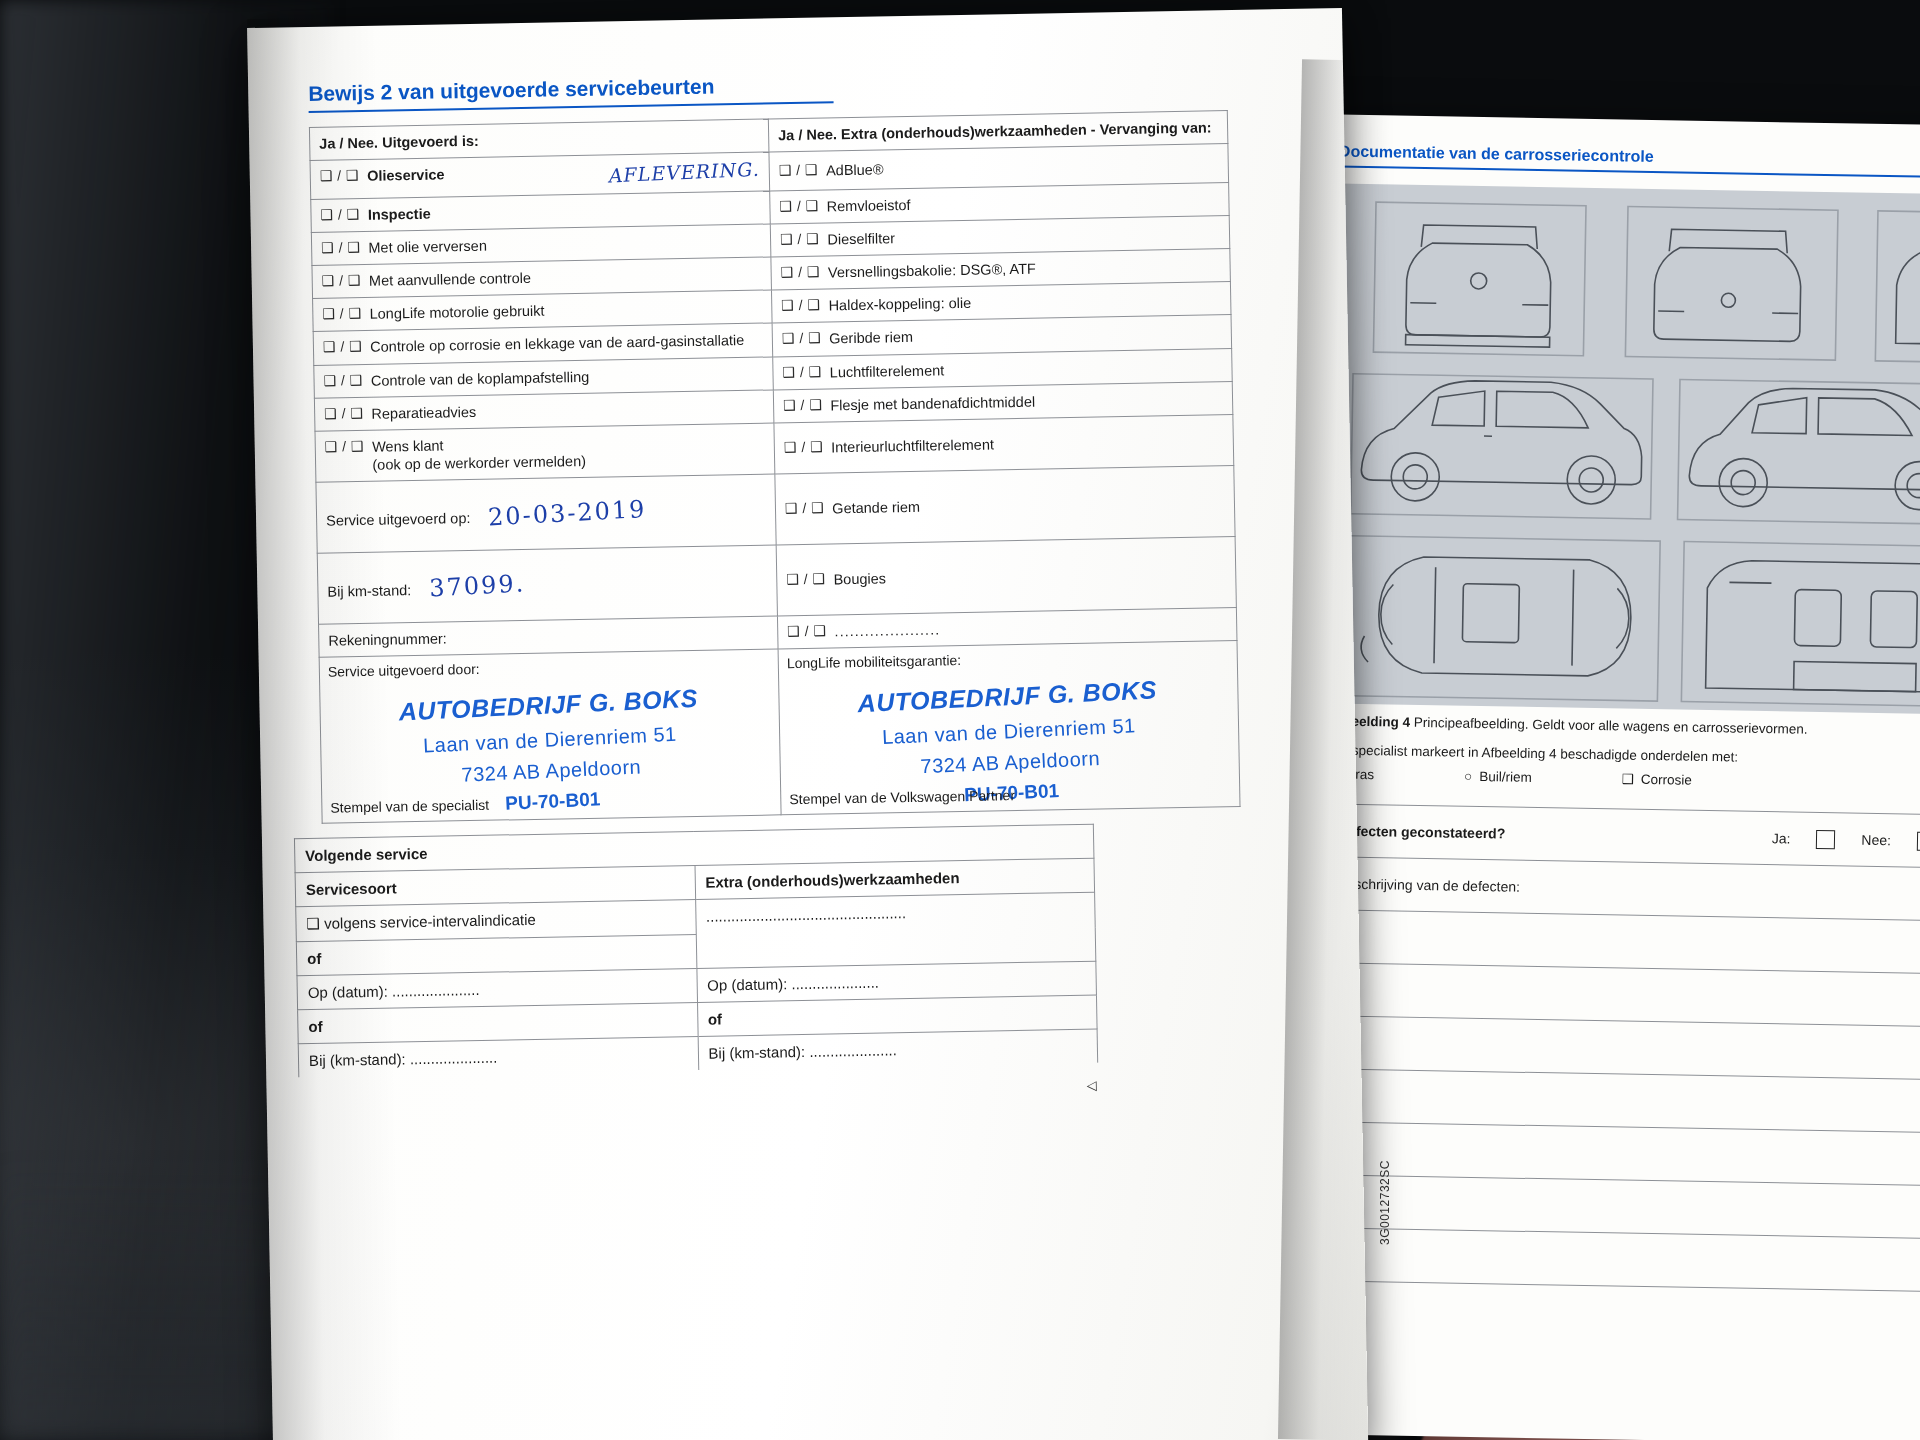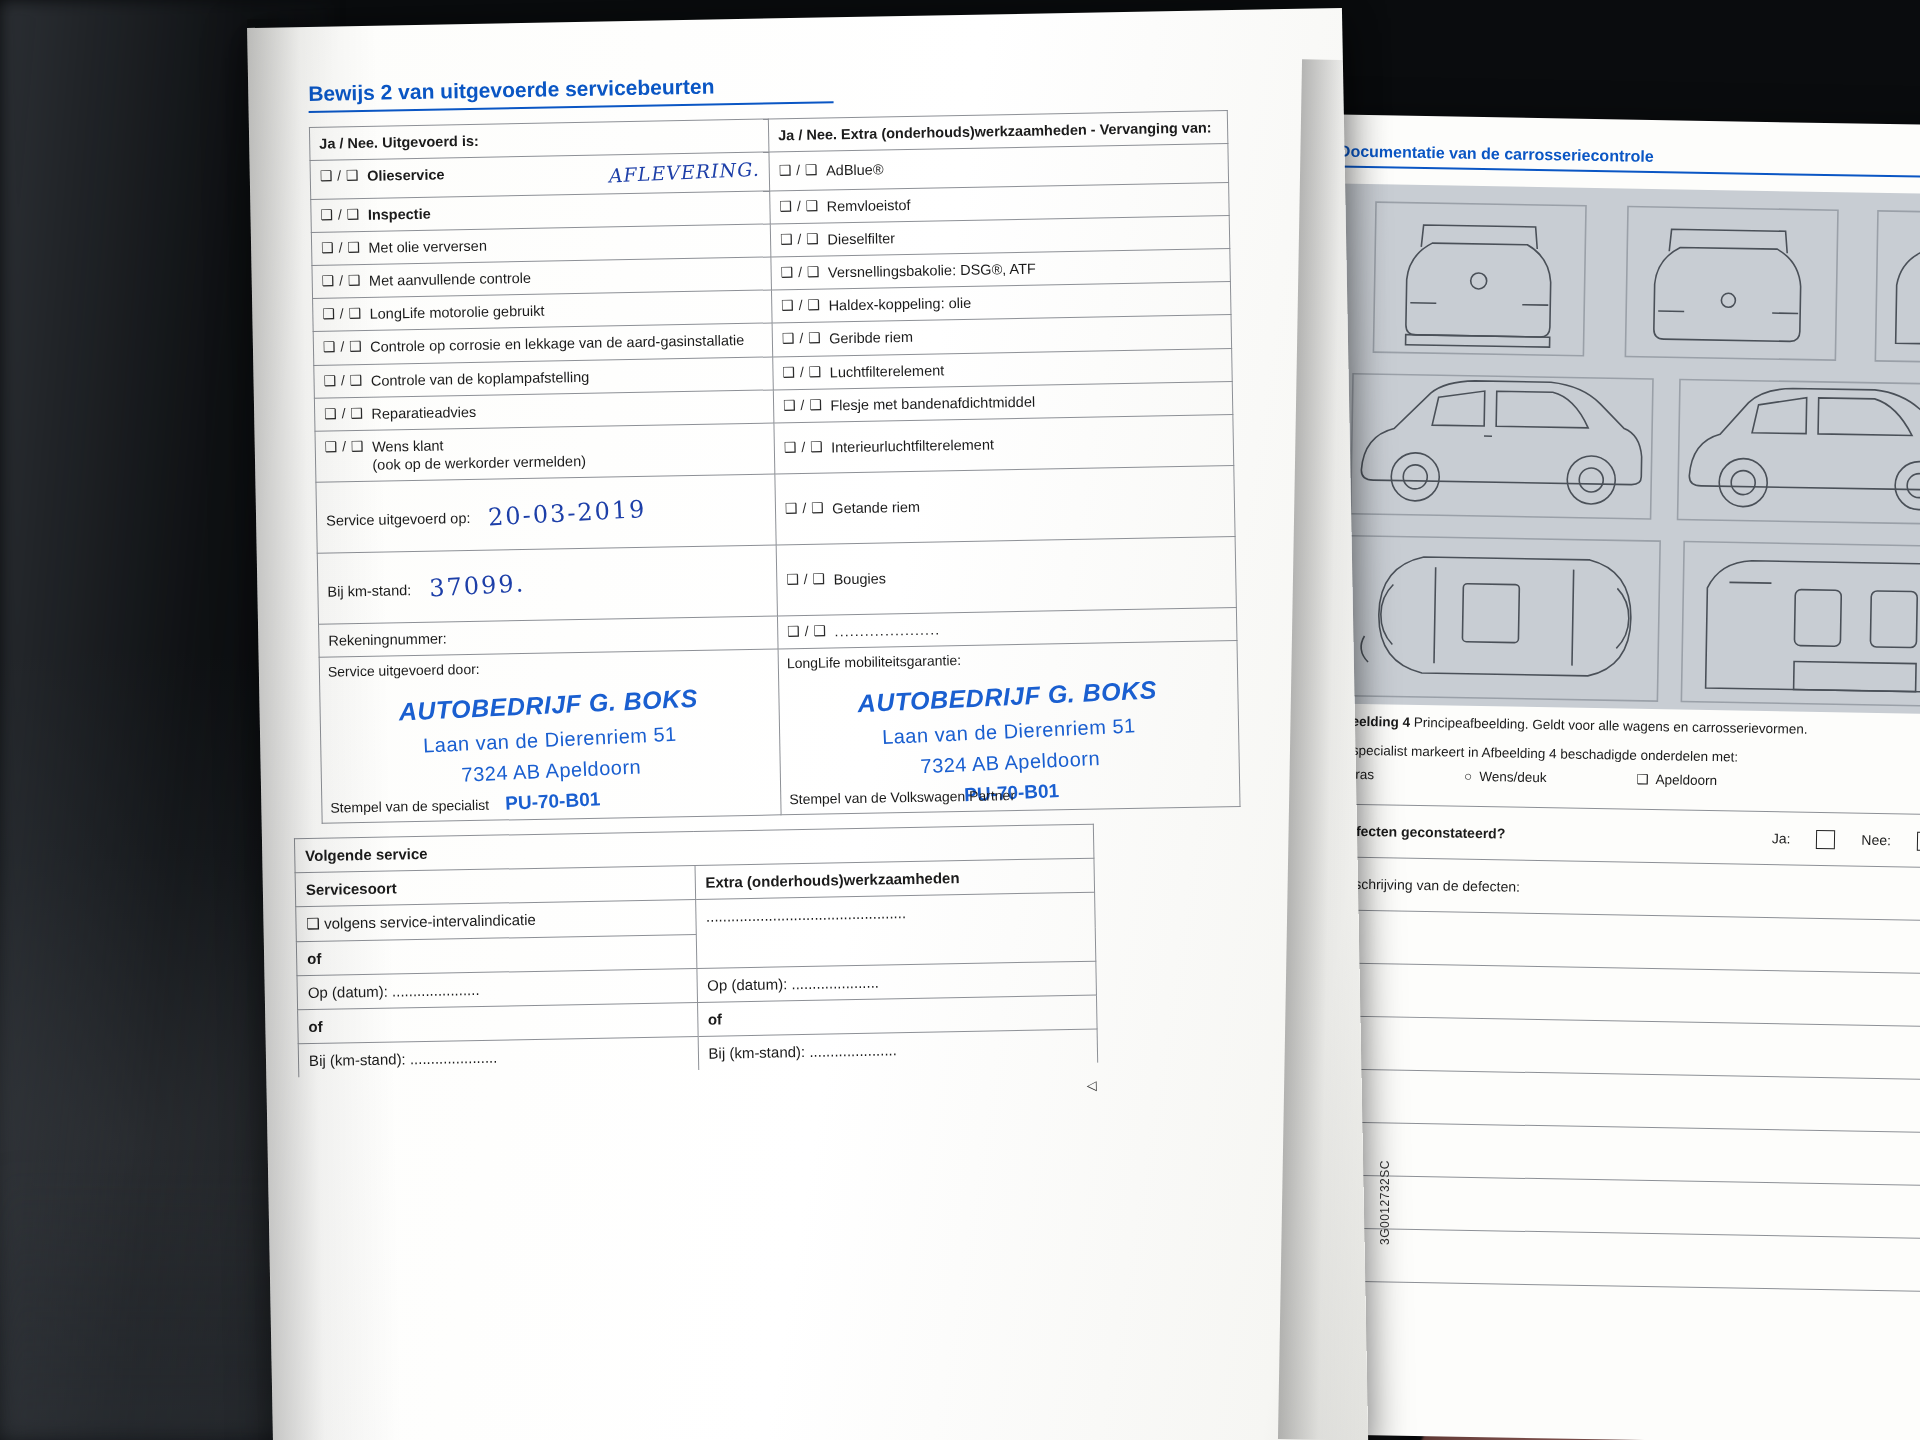--- a/index.html
+++ b/index.html
@@ -335,25 +335,25 @@
 
       <div class="marker-line">Uw specialist markeert in Afbeelding 4 beschadigde onderdelen met:</div>
 
       <div class="legend">
         <div class="it">
           <span>✖</span>
           <span>Kras</span>
         </div>
         <div class="it">
           <span>○</span>
-          <span>Wens/deuk</span>
+          <span>Buil/riem</span>
         </div>
         <div class="it">
           <span>❑</span>
-          <span>Apeldoorn</span>
+          <span>Corrosie</span>
         </div>
       </div>
 
       <table class="defects">
         <tbody>
             <tr>
           <td>
             <div style="display:flex;align-items:center;justify-content:space-between;">
               <span class="bold">Defecten geconstateerd?</span>
               <span class="jn">

